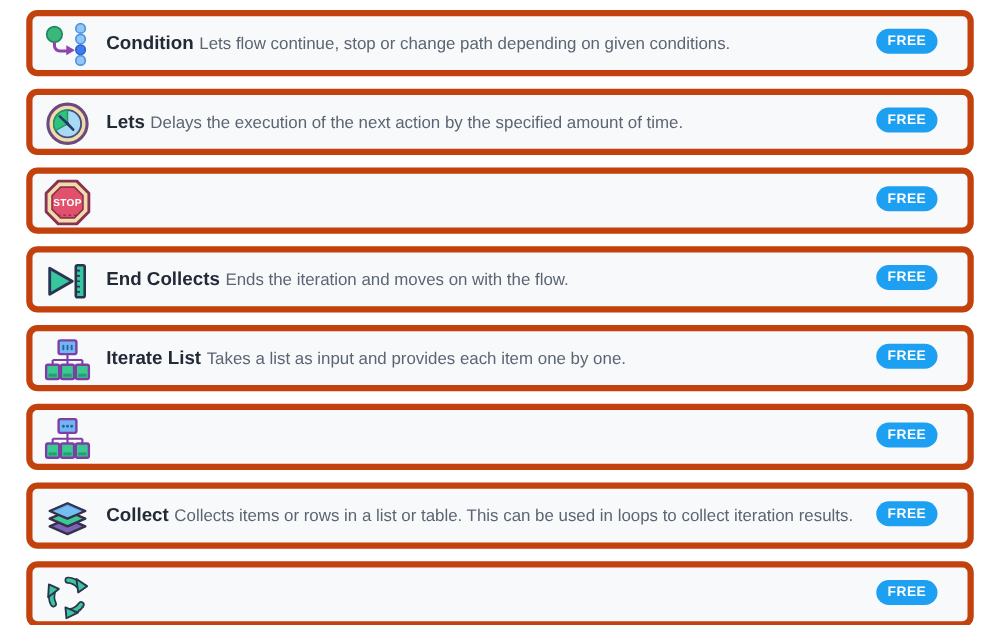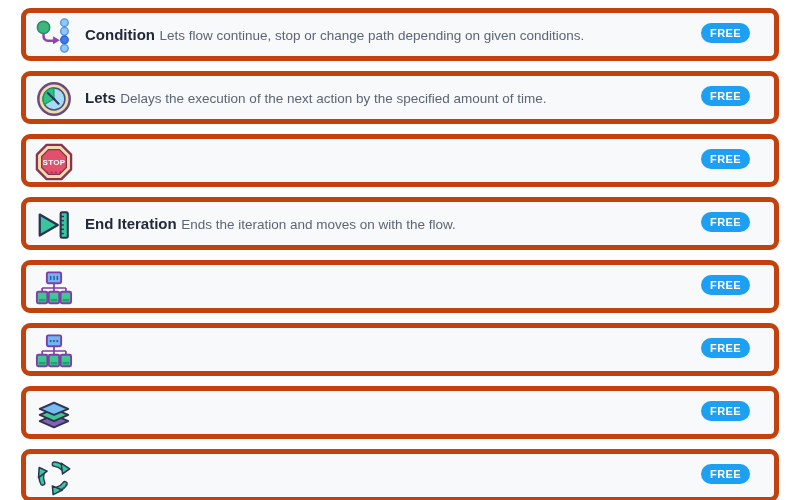--- a/index.html
+++ b/index.html
@@ -108,21 +108,21 @@
     <g stroke="#2a3352" stroke-width="1.4">
       <line x1="27" y1="11" x2="30.5" y2="11"></line>
       <line x1="27" y1="15.5" x2="30.5" y2="15.5"></line>
       <line x1="27" y1="20" x2="30.5" y2="20"></line>
       <line x1="27" y1="24.5" x2="30.5" y2="24.5"></line>
       <line x1="27" y1="29" x2="30.5" y2="29"></line>
     </g>
   </svg>
       </span>
     <span class="texts">
-      <span class="title">End Iteration</span>
+      <span class="title">End Collects</span>
       <span class="desc">Ends the iteration and moves on with the flow.</span>
     </span>
     <span class="badge" style="background: rgb(29, 160, 242);">FREE</span>
   </div>
 
   <div class="action-card">
     <span class="icon-box">
         <svg viewBox="0 0 40 40" xmlns="http://www.w3.org/2000/svg">
     <path d="M20 15 V20 M7.5 20 H32.5 M7.5 20 V24 M20 20 V24 M32.5 20 V24" fill="none" stroke="#7d3fa5" stroke-width="1.8"></path>
     <rect x="12.5" y="3.5" width="15" height="11.5" rx="1.5" fill="#6fb6f2" stroke="#7d3fa5" stroke-width="2"></rect>
@@ -134,20 +134,24 @@
     <g>
       <rect x="2" y="24" width="11" height="12" rx="1.5" fill="#3dc891" stroke="#7d3fa5" stroke-width="2"></rect>
       <rect x="14.5" y="24" width="11" height="12" rx="1.5" fill="#3dc891" stroke="#7d3fa5" stroke-width="2"></rect>
       <rect x="27" y="24" width="11" height="12" rx="1.5" fill="#3dc891" stroke="#7d3fa5" stroke-width="2"></rect>
       <rect x="4" y="31.5" width="7" height="2.6" fill="#22a06e"></rect>
       <rect x="16.5" y="31.5" width="7" height="2.6" fill="#22a06e"></rect>
       <rect x="29" y="31.5" width="7" height="2.6" fill="#22a06e"></rect>
     </g>
   </svg>
       </span>
+    <span class="texts">
+      <span class="title">Iterate List</span>
+      <span class="desc">Takes a list as input and provides each item one by one.</span>
+    </span>
     <span class="badge" style="background: rgb(29, 160, 242);">FREE</span>
   </div>
 
   <div class="action-card">
     <span class="icon-box">
         <svg viewBox="0 0 40 40" xmlns="http://www.w3.org/2000/svg">
     <path d="M20 15 V20 M7.5 20 H32.5 M7.5 20 V24 M20 20 V24 M32.5 20 V24" fill="none" stroke="#7d3fa5" stroke-width="1.8"></path>
     <rect x="12.5" y="3.5" width="15" height="11.5" rx="1.5" fill="#6fb6f2" stroke="#7d3fa5" stroke-width="2"></rect>
     <g fill="#2f5e9e">
       <circle cx="16.5" cy="9.5" r="1.2"></circle>
@@ -169,20 +173,24 @@
 
   <div class="action-card">
     <span class="icon-box">
         <svg viewBox="0 0 40 40" xmlns="http://www.w3.org/2000/svg">
     <polygon points="20,21 35,27.5 20,34 5,27.5" fill="#7e62b5" stroke="#35304e" stroke-width="2" stroke-linejoin="round"></polygon>
     <polygon points="20,14.5 35,21 20,27.5 5,21" fill="#3dc996" stroke="#35304e" stroke-width="2" stroke-linejoin="round"></polygon>
     <polygon points="20,8 35,14.5 20,21 5,14.5" fill="#58a7ea" stroke="#35304e" stroke-width="2" stroke-linejoin="round"></polygon>
     <polygon points="20,10 31.5,15 20,19.8 8.5,15" fill="#8ed2f6" opacity="0.55"></polygon>
   </svg>
       </span>
+    <span class="texts">
+      <span class="title">Collect</span>
+      <span class="desc">Collects items or rows in a list or table. This can be used in loops to collect iteration results.</span>
+    </span>
     <span class="badge" style="background: rgb(29, 160, 242);">FREE</span>
   </div>
 
   <div class="action-card">
     <span class="icon-box">
         <svg viewBox="0 0 40 40" xmlns="http://www.w3.org/2000/svg">
     <g transform="rotate(0 20 20)">
       <path d="M20.5 6.5 A13.5 13.5 0 0 1 29.5 10.8" fill="none" stroke="#2a3352" stroke-width="6" stroke-linecap="round"></path>
       <path d="M20.5 6.5 A13.5 13.5 0 0 1 29.5 10.8" fill="none" stroke="#3cc79b" stroke-width="3.2" stroke-linecap="round"></path>
       <polygon points="27.5,5.5 36.5,11.5 29,16.8" fill="#3cc79b" stroke="#2a3352" stroke-width="1.6" stroke-linejoin="round"></polygon>

